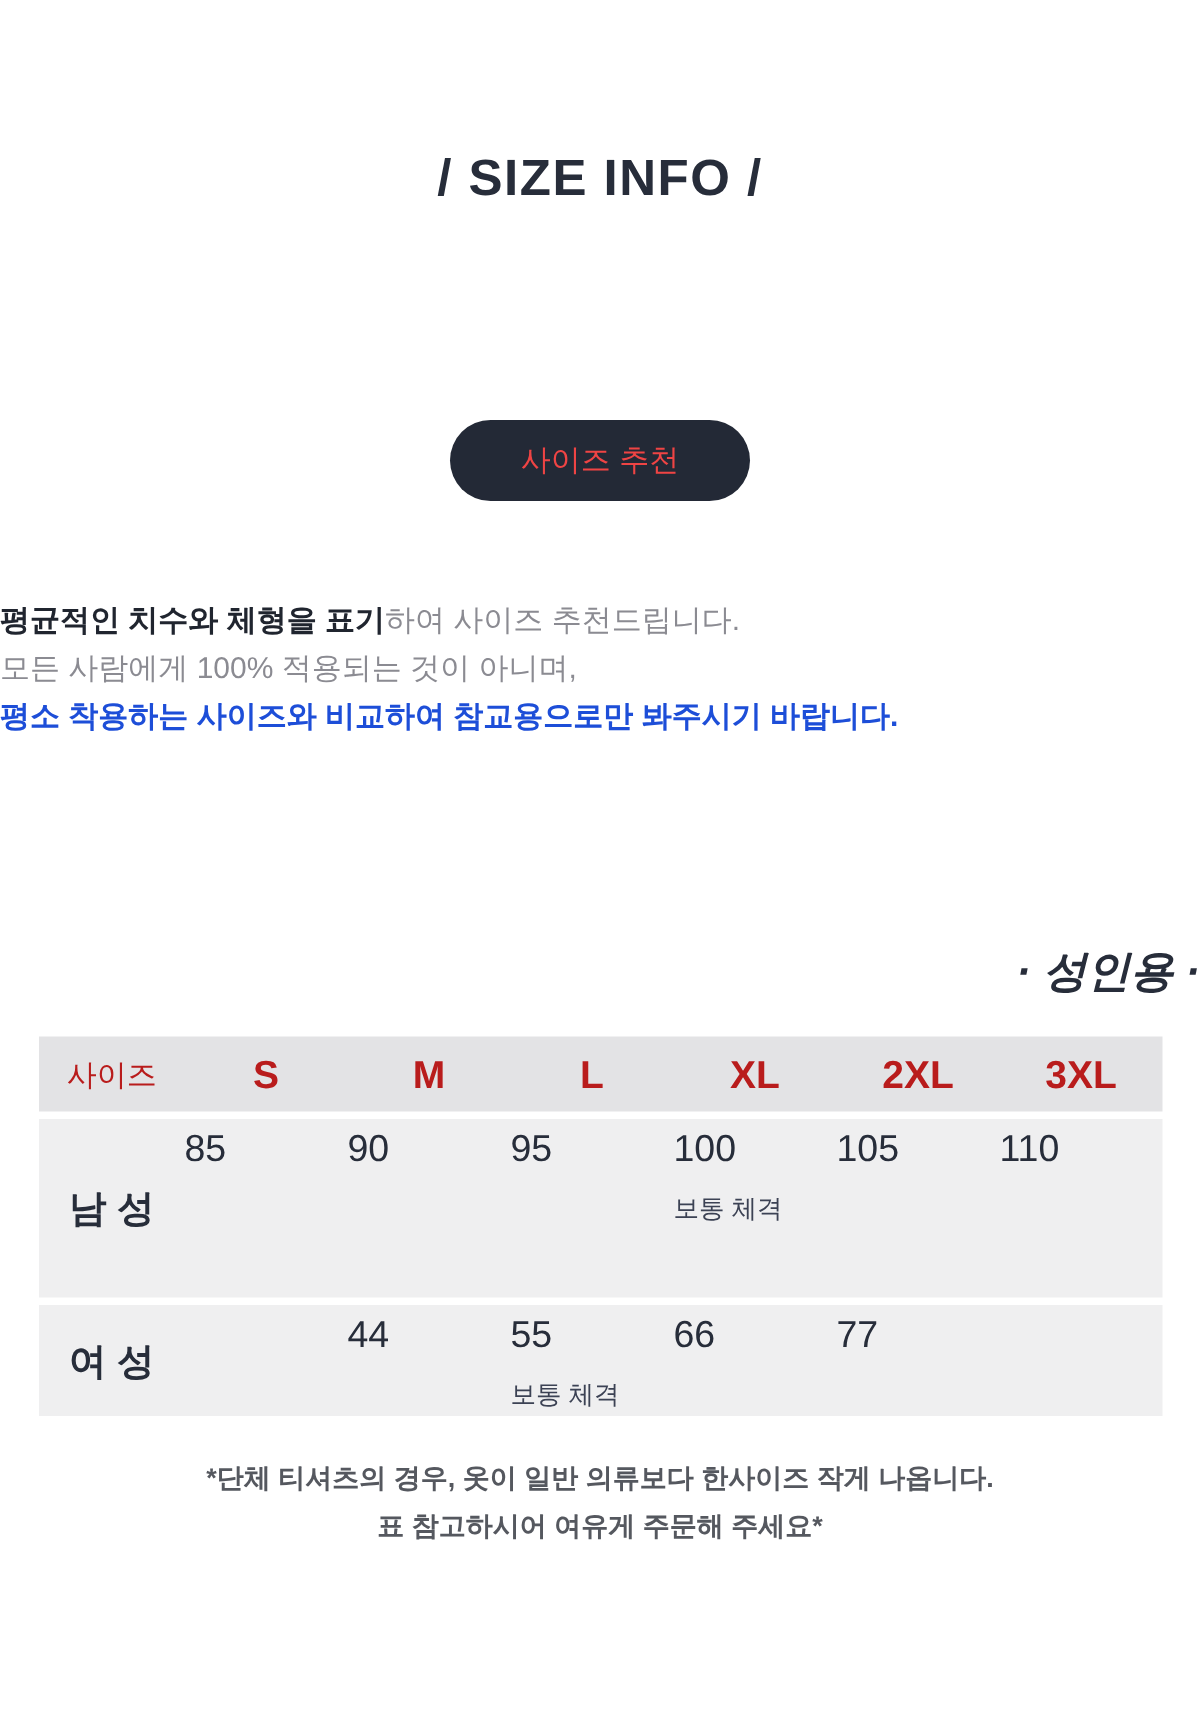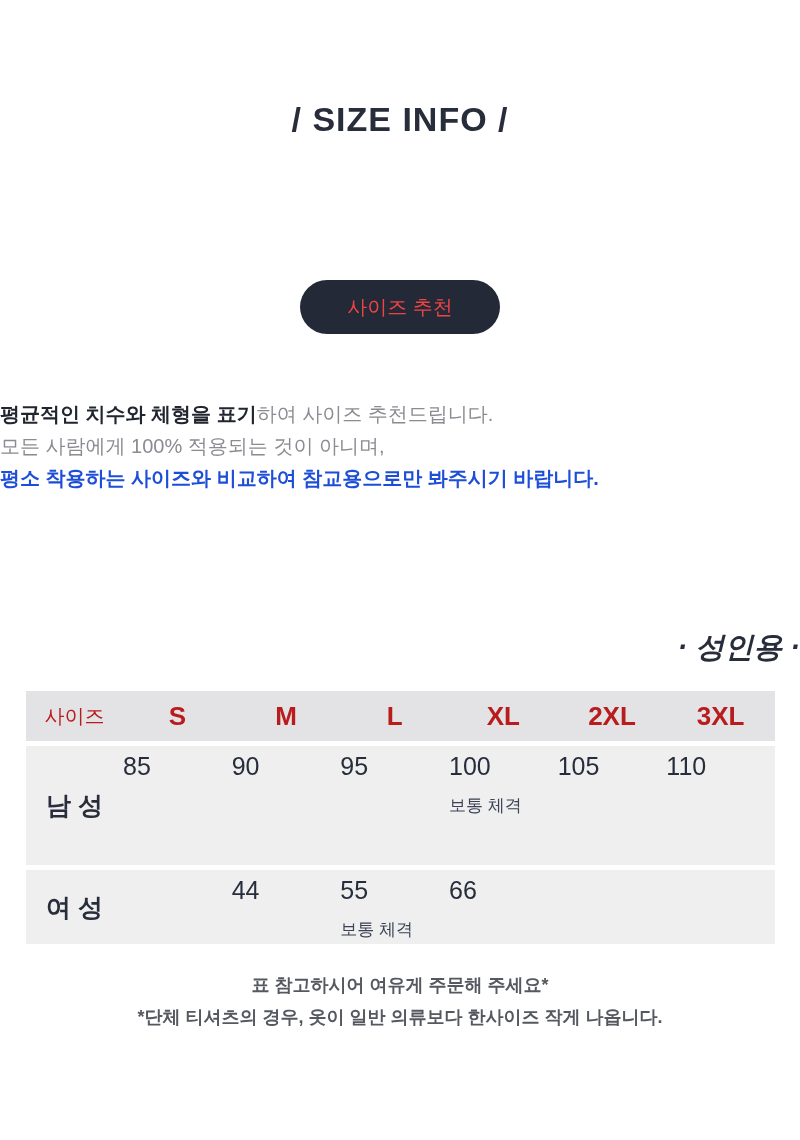--- a/index.html
+++ b/index.html
@@ -156,20 +156,23 @@
     <div class="value-cell">
         <div>44</div>
       </div>
     <div class="value-cell">
       <div>55</div>
       <div class="cell-note">보통 체격</div>
     </div>
     <div class="value-cell">
         <div>66</div>
       </div>
+    <div class="value-cell">
+        <div>77</div>
+      </div>
   </div>
 
 </div>
 
 <div class="notes">
+  <div>*단체 티셔츠의 경우, 옷이 일반 의류보다 한사이즈 작게 나옵니다.</div>
   <div>표 참고하시어 여유게 주문해 주세요*</div>
-  <div>*단체 티셔츠의 경우, 옷이 일반 의류보다 한사이즈 작게 나옵니다.</div>
 </div>
 
 </body></html>

